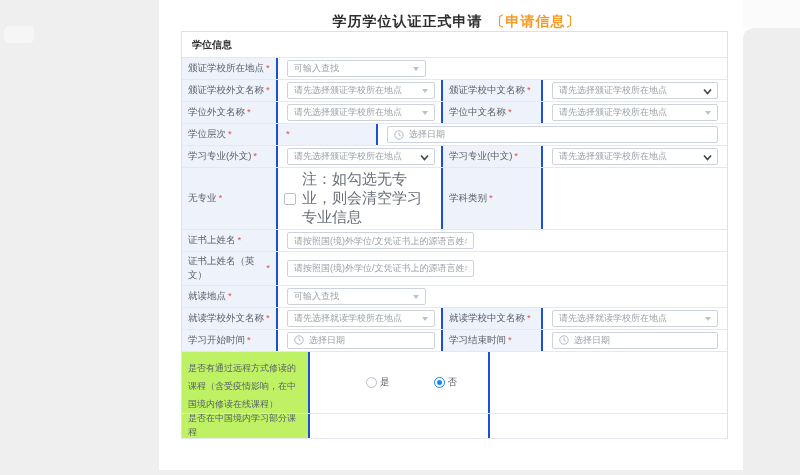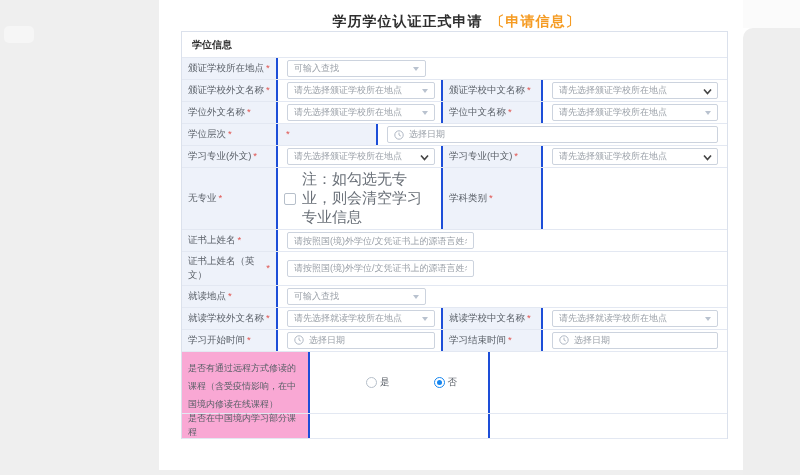--- a/index.html
+++ b/index.html
@@ -30,21 +30,21 @@
   }
   .row { display:flex; border-bottom:1px solid #e3e8f2; min-height:22px; align-items:stretch; }
   .sec-row { display:flex; align-items:center; height:26px; border-bottom:1px solid #e3e8f2; padding:0 10px; font-weight:bold; color:#333; font-size:10px; }
 
   .cell { display:flex; align-items:center; padding:2px 6px; border-right:2px solid #1d4ed8; }
   .c-l  { width:96px;  background:#eef2fa; color:#5a6068; line-height:1.5; }
   .c-v1 { width:165px; }
   .c-l2 { width:100px; background:#eef2fa; color:#5a6068; line-height:1.5; }
   .c-v2 { flex:1; border-right:none; }
   .c-span { flex:1; border-right:none; }
-  .c-white { background:#f9a8d4; }
+  .c-white { background:#bef264; }
   .c-wide { width:128px; }
   .req { color:#e05450; margin-left:2px; }
 
   .sel, .datebox, .txt {
     height:17px; border:1px solid #ccd3de; border-radius:2px; background:#fff;
     display:flex; align-items:center; padding:0 16px 0 6px;
     color:#9aa0a8; font-size:9px; position:relative; white-space:nowrap; overflow:hidden;
   }
   .w-pair { width:148px; margin-left:3px; }
   .w-short { width:139px; margin-left:3px; }

